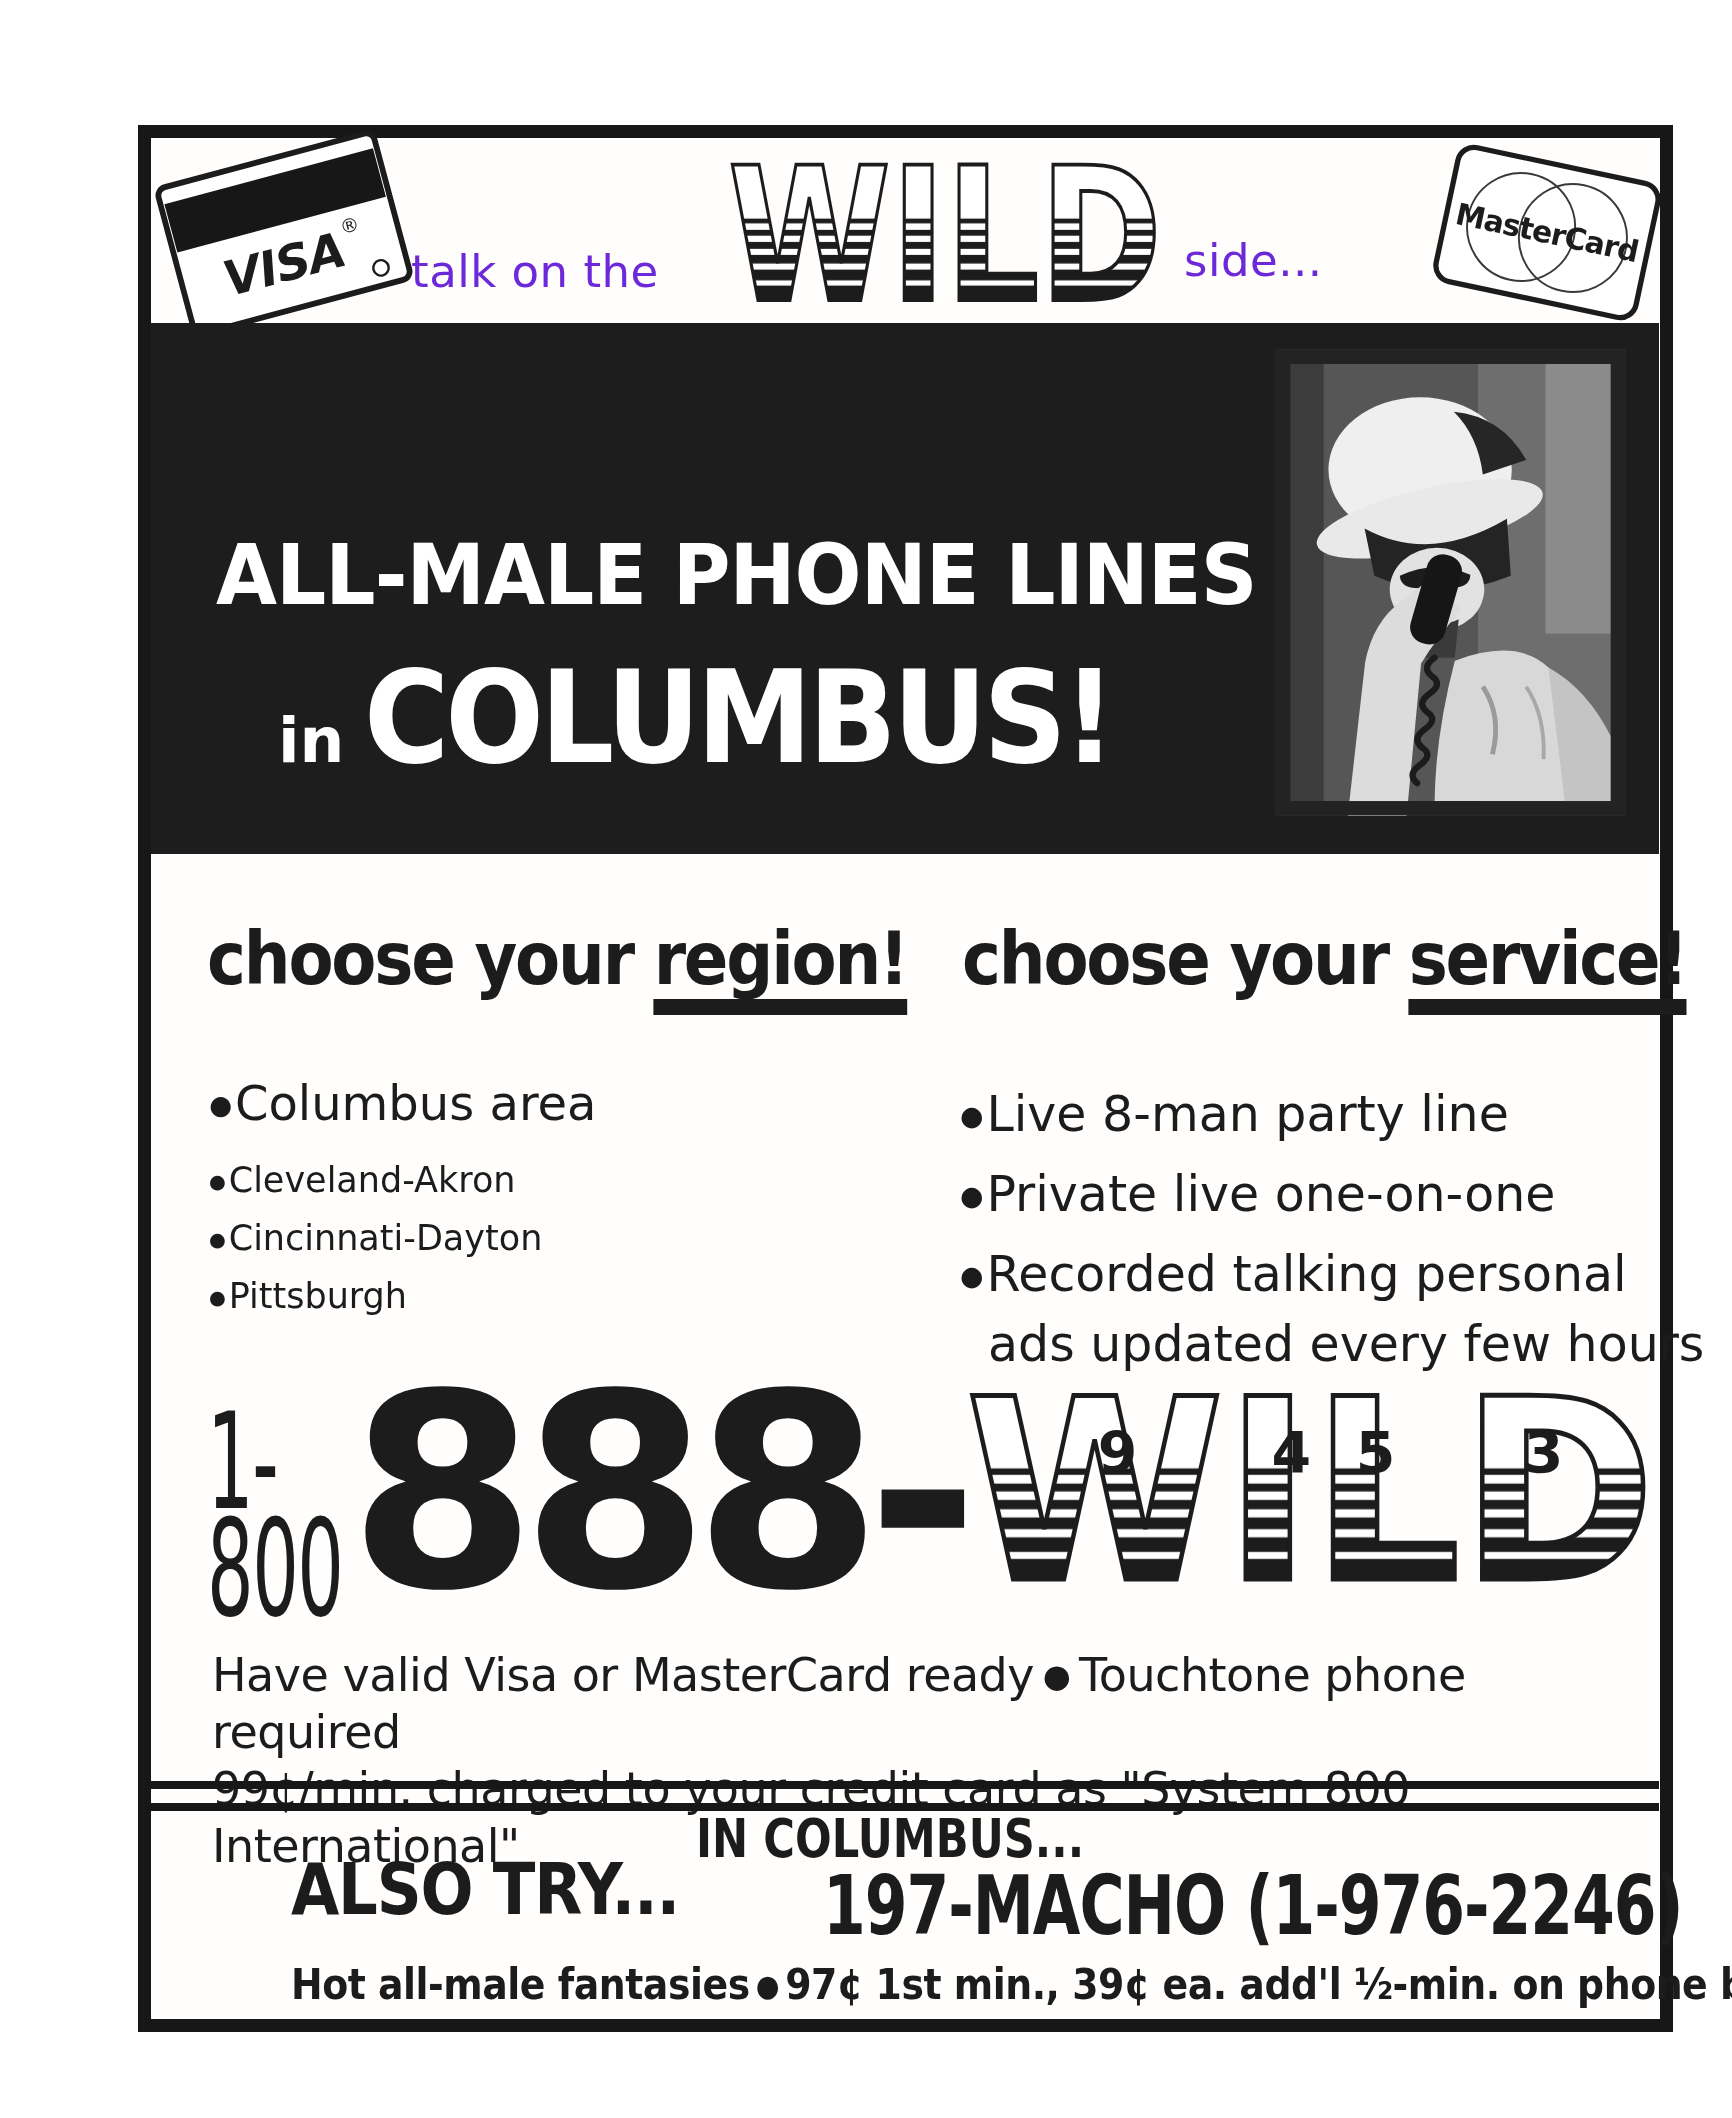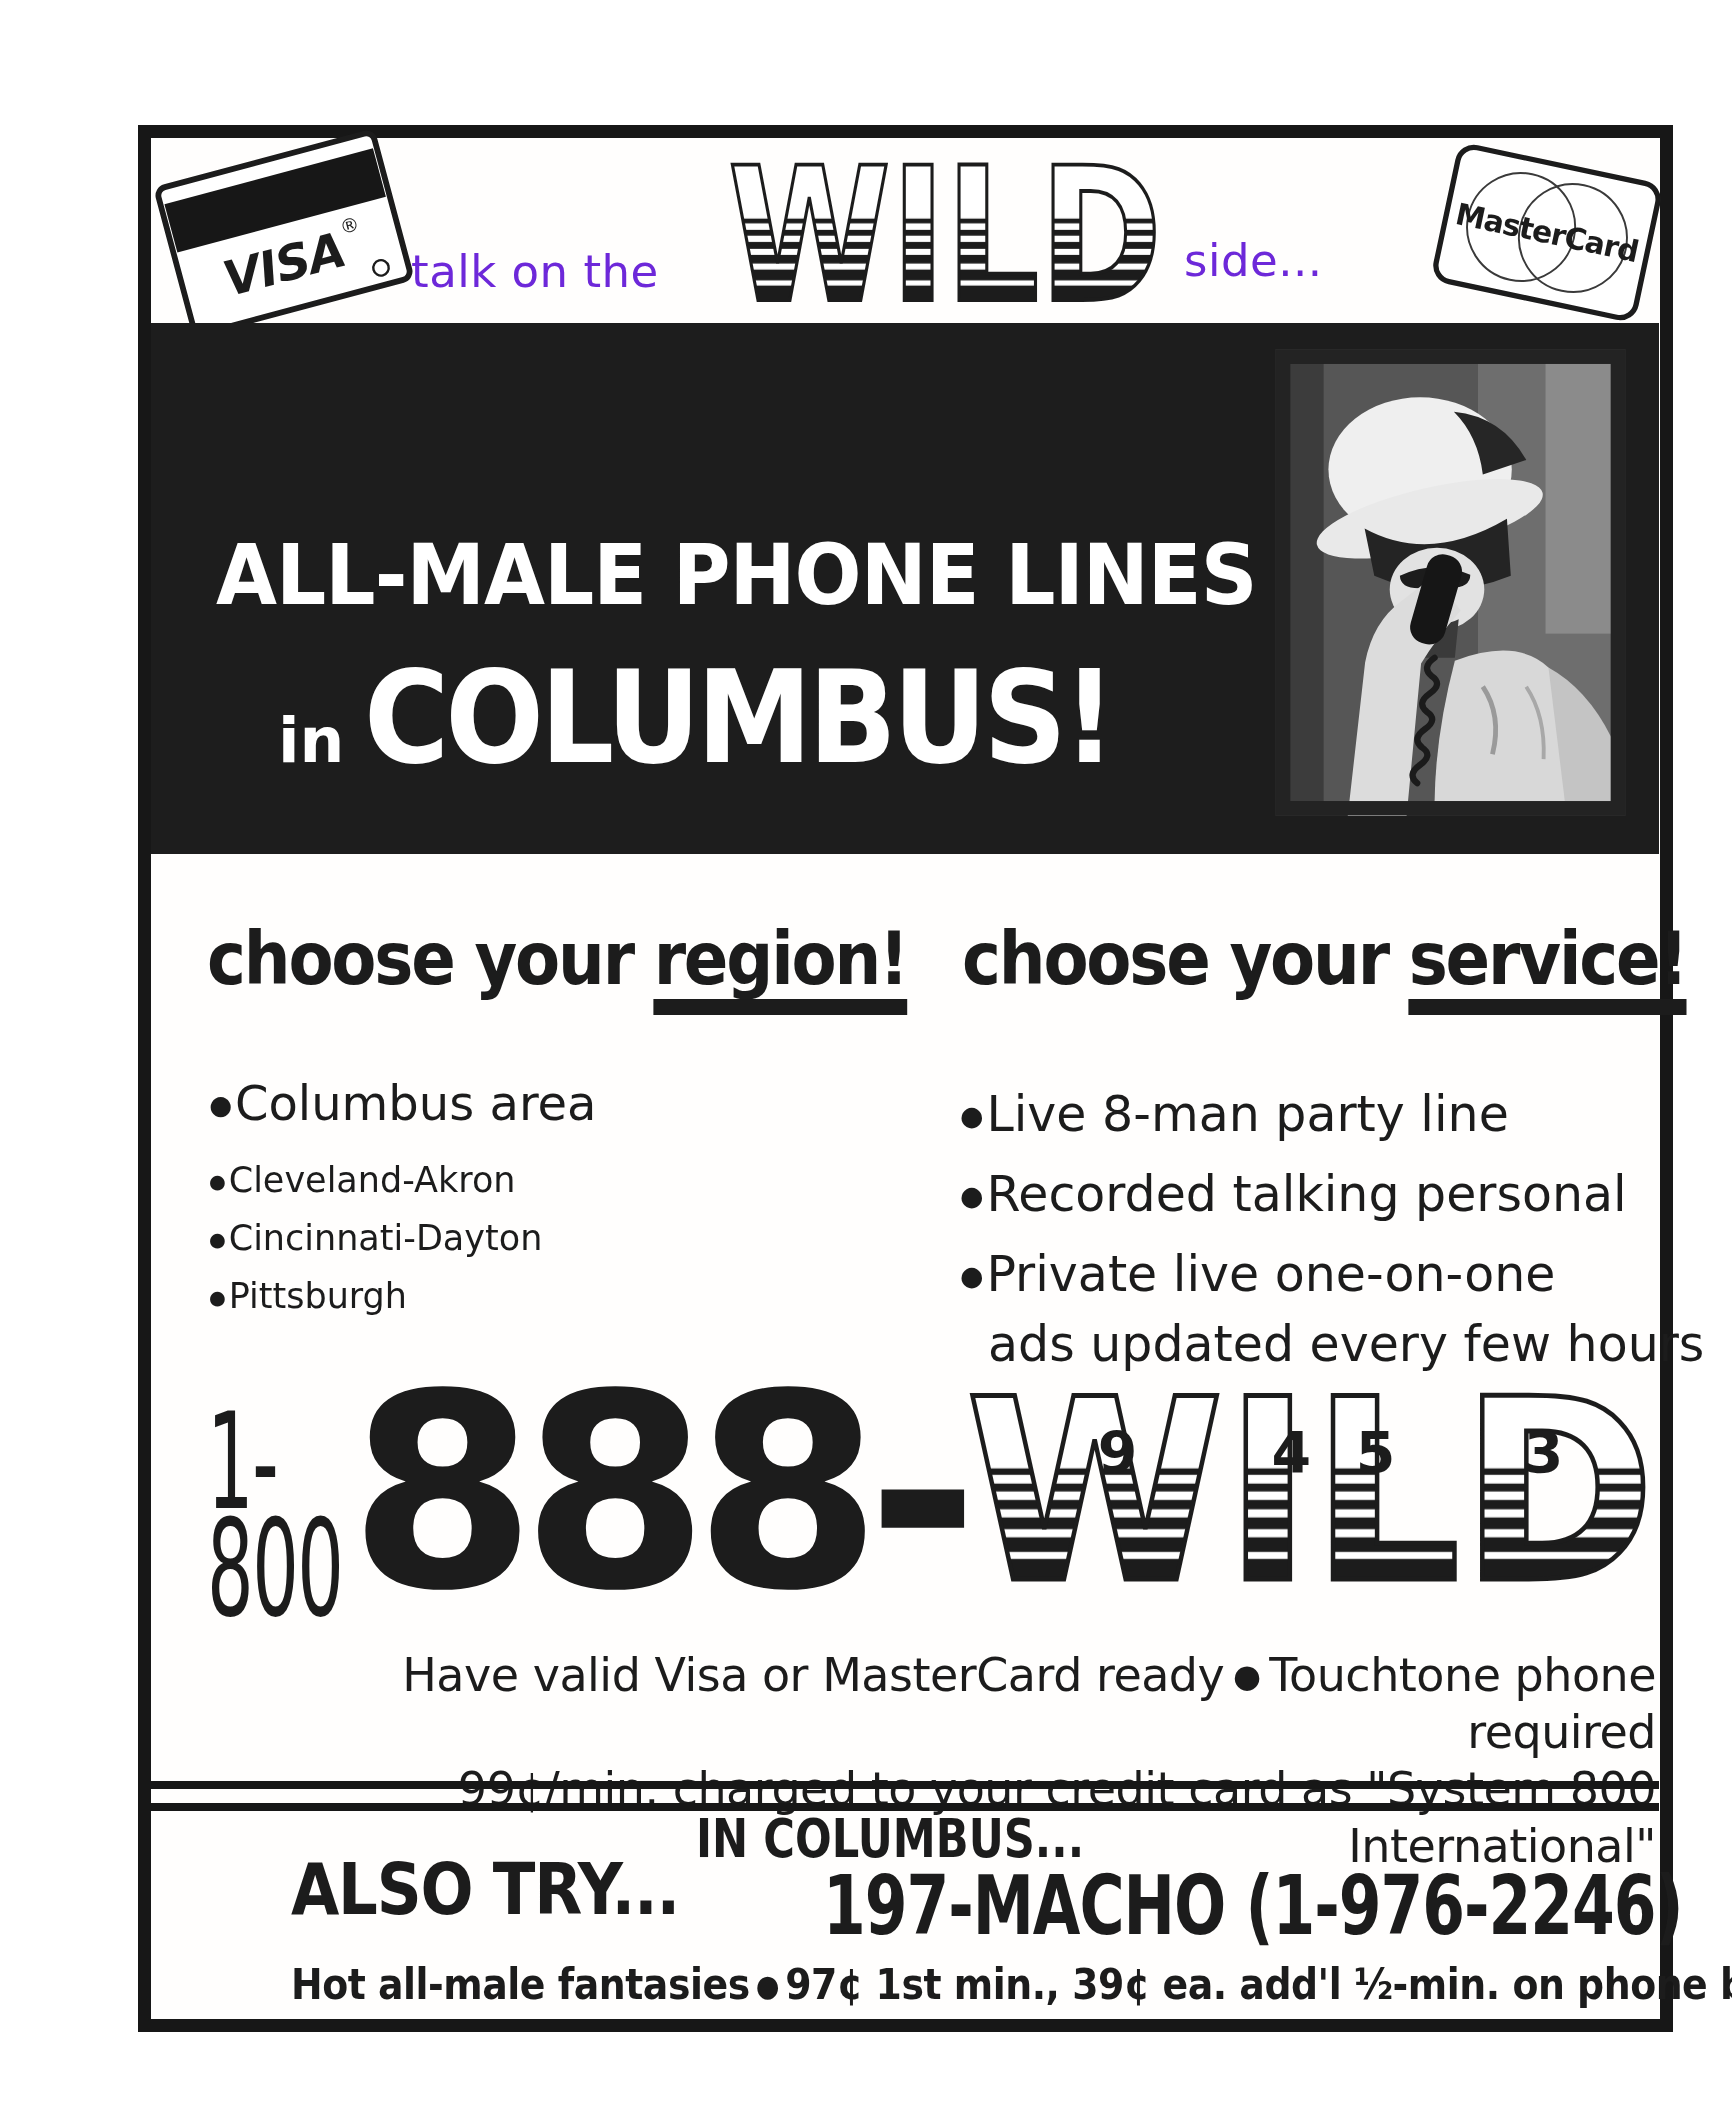--- a/index.html
+++ b/index.html
@@ -52,21 +52,21 @@
 
   
   .num-prefix{font-size:94px;font-weight:400;letter-spacing:-1.9px;transform:scale(.78,1.42);
               transform-origin:left top;line-height:.8;}
   .p1{left:207px;top:1409px;}
   .p2{left:207px;top:1516px;}
   .num-888{left:349px;top:1372px;font-size:269px;font-weight:bold;letter-spacing:-14.5px;line-height:.9;}
   .wild-big{left:960px;top:1380px;}
 
   
-  .fine{left:212px;top:1647px;width:1444px;text-align:right;font-size:46px;letter-spacing:-0.5px;
+  .fine{left:212px;top:1647px;width:1444px;text-align:left;font-size:46px;letter-spacing:-0.5px;
         line-height:1.24;}
   .fine .fp-dot{font-size:.7em;vertical-align:.12em;padding:0 8.7px;}
 
   
   .divider{left:151px;width:1508px;height:7.7px;background:#171717;}
   .div-1{top:1781px;} .div-2{top:1803px;}
   .footer-in-col{left:696px;top:1807px;font-size:54px;font-weight:bold;letter-spacing:0;
         transform:scaleX(.8);transform-origin:left top;white-space:nowrap;}
   .footer-also{left:291px;top:1848px;font-size:71px;font-weight:bold;letter-spacing:-1.4px;
         transform:scaleX(.88);transform-origin:left top;white-space:nowrap;}
@@ -181,24 +181,24 @@
 
   <div class="abs heading service-heading">
     <span>choose your </span><span class="emph">service!</span>
   </div>
 
   <div class="abs bullet-list service-list">
     <div class="li">
       <span class="dot">●</span><span>Live 8-man party line</span>
     </div>
     <div class="li">
+      <span class="dot">●</span><span>Private live one-on-one</span>
+    </div>
+    <div class="li">
       <span class="dot">●</span><span>Recorded talking personal</span>
-    </div>
-    <div class="li">
-      <span class="dot">●</span><span>Private live one-on-one</span>
     </div>
     <div class="li cont">ads updated every few hours</div>
   </div>
 
   <div class="abs num-prefix p1">1-</div>
   <div class="abs num-prefix p2">800</div>
   <div class="abs num-888">888-</div>
 
   <svg class="abs wild-big" width="701" height="220" viewBox="0 0 1452 456">
     <text x="11" y="412" font-family="DejaVu Sans" font-weight="bold" font-size="520" textLength="1430" lengthAdjust="spacingAndGlyphs" fill="url(#wildstripes)" stroke="#1c1c1c" stroke-width="10">WILD</text>

